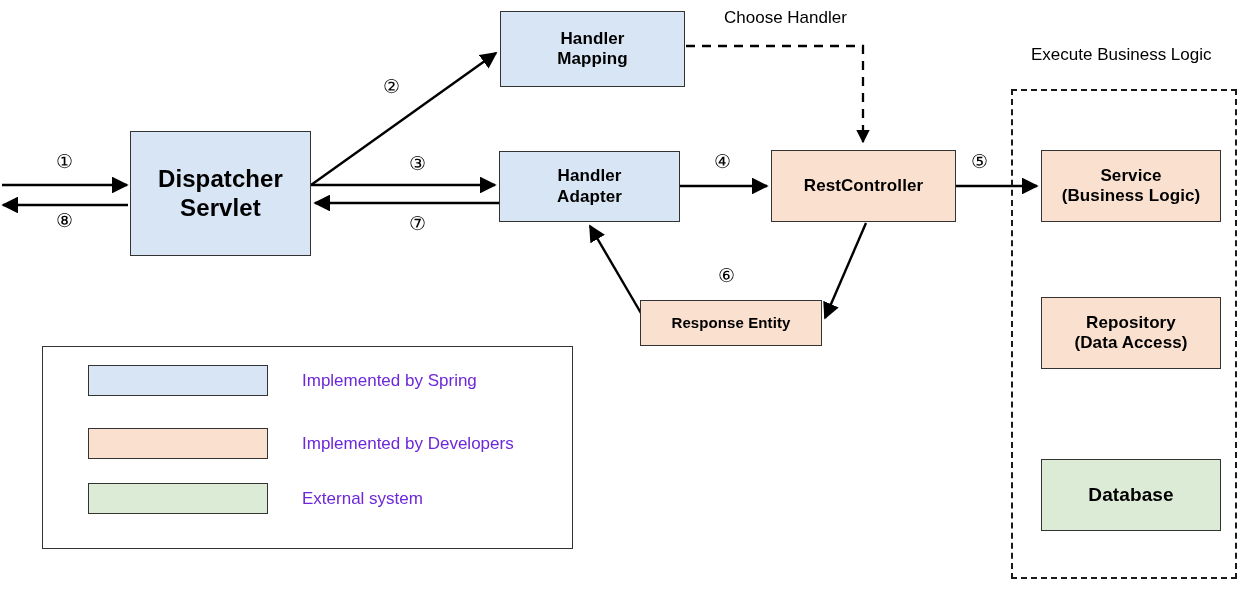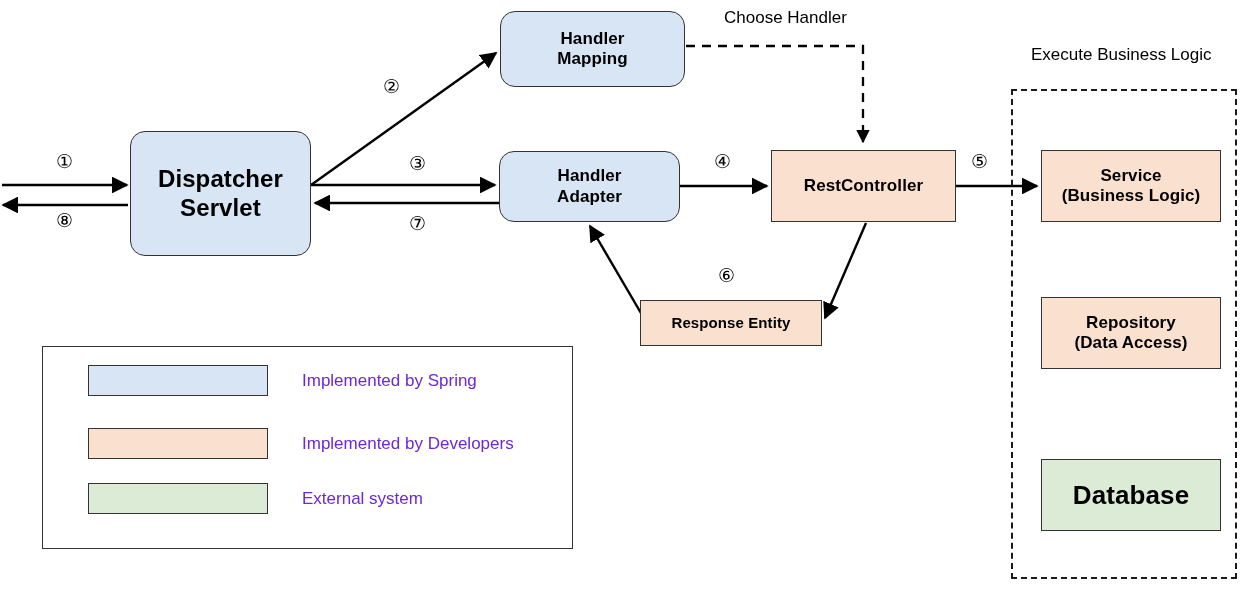--- a/index.html
+++ b/index.html
@@ -31,21 +31,21 @@
     box-sizing: border-box;
     border: 1.6px solid #333333;
     display: flex;
     align-items: center;
     justify-content: center;
     text-align: center;
     font-weight: bold;
     line-height: 1.18;
     letter-spacing: 0.1px;
   }
-  .node.blue   { background: #d7e5f4; border-radius: 15px; }
+  .node.blue   { background: #d7e5f4; }
   .node.peach  { background: #fae0cf; }
   .node.green  { background: #dcebd5; }
 
   .step {
     position: absolute;
     font-size: 19px;
     font-weight: normal;
     line-height: 1;
     color: #000;
     white-space: nowrap;
@@ -189,21 +189,21 @@
     </div>
   </div>
 
   <div class="node peach" style="left:1041px; top:150px; width:180px; height:72px; font-size:17px;">
     <div>
       <span>Service</span><br>
       <span>(Business Logic)</span>
     </div>
   </div>
 
-  <div class="node green" style="left:1041px; top:459px; width:180px; height:72px; font-size:26px;">
+  <div class="node green" style="left:1041px; top:459px; width:180px; height:72px; font-size:19px;">
     <span>Database</span>
   </div>
 
   <div class="step" style="left:56px; top:152px;">①</div>
   <div class="step" style="left:56px; top:211px;">⑧</div>
   <div class="step" style="left:383px; top:77px;">②</div>
   <div class="step" style="left:409px; top:154px;">③</div>
   <div class="step" style="left:409px; top:214px;">⑦</div>
   <div class="step" style="left:714px; top:152px;">④</div>
   <div class="step" style="left:971px; top:152px;">⑤</div>

